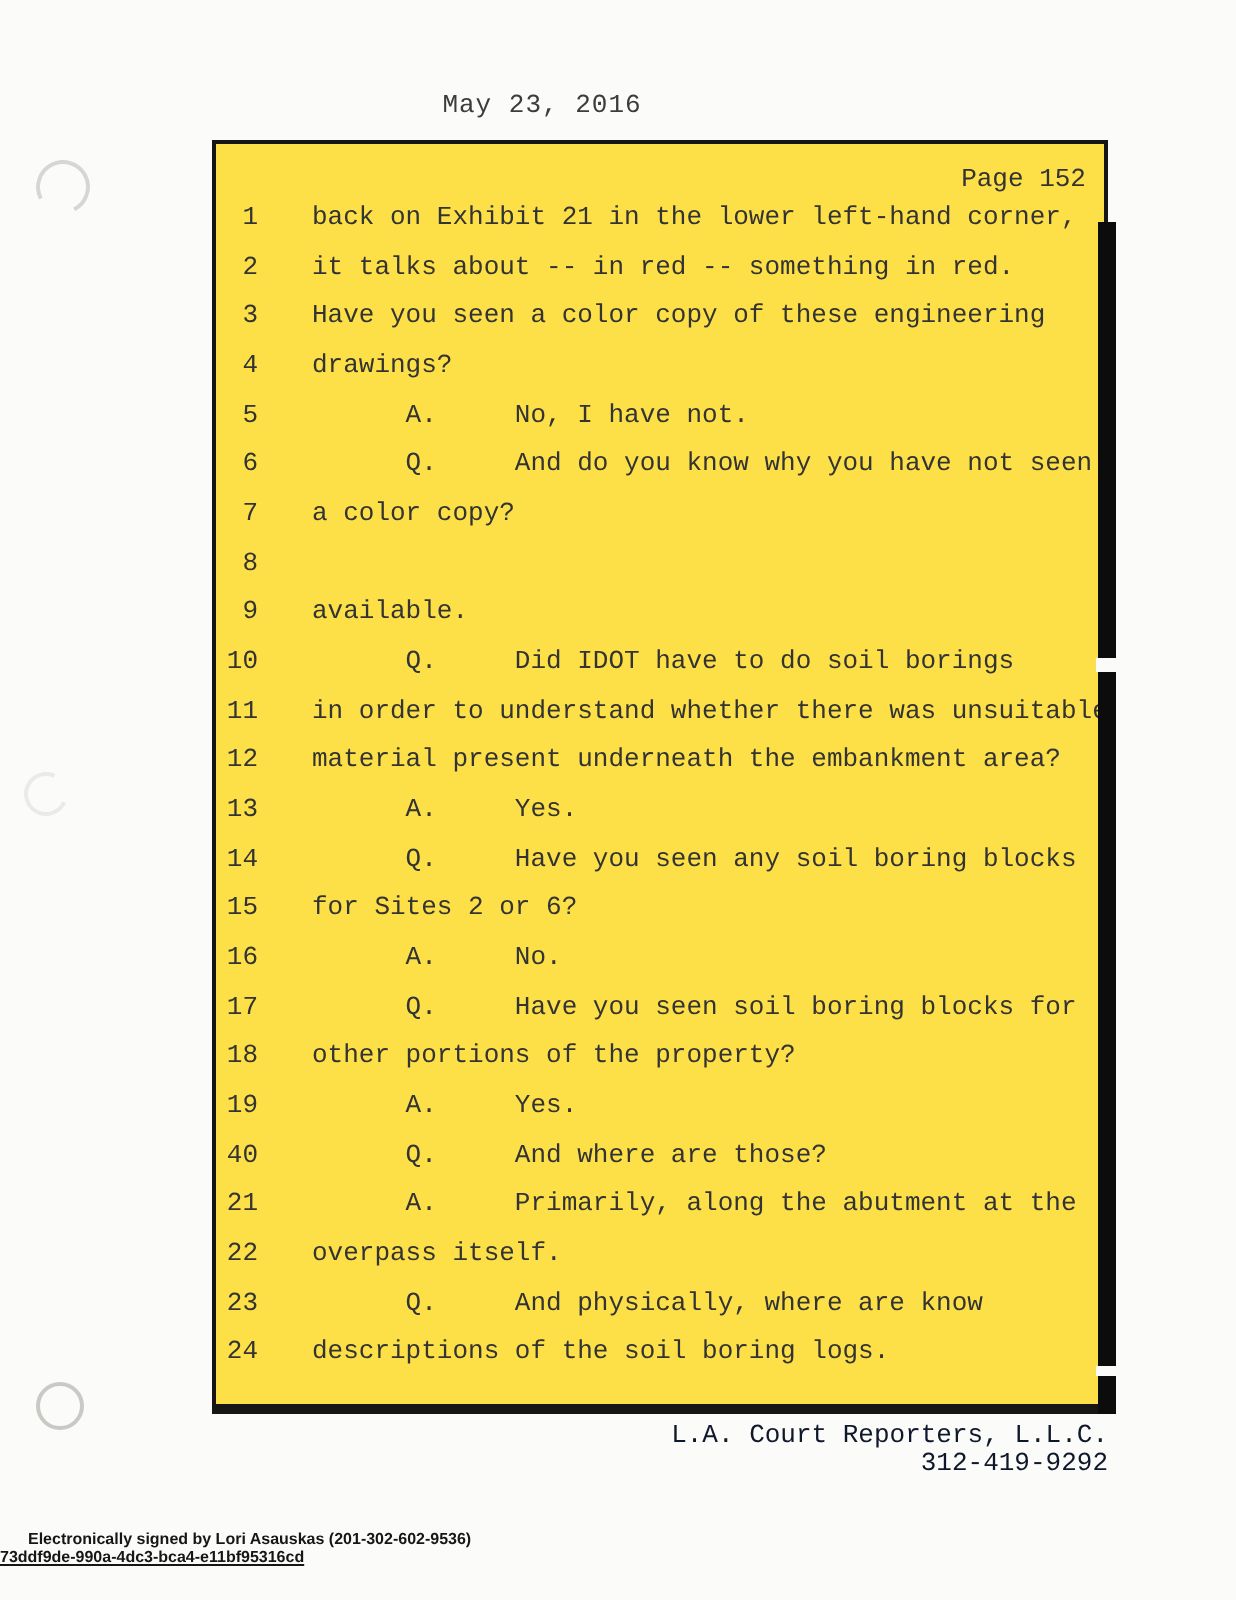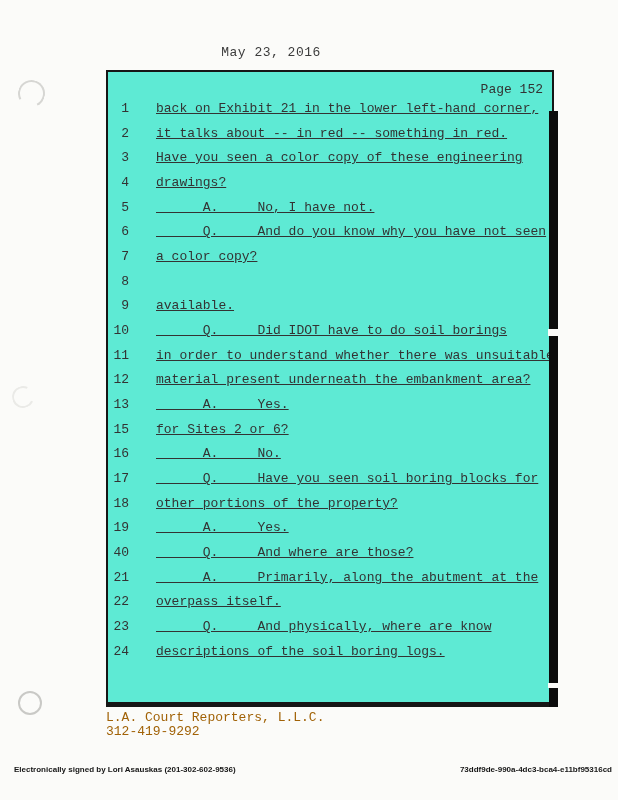--- a/index.html
+++ b/index.html
@@ -19,21 +19,21 @@
     color: #3c3c3c;
     letter-spacing: 0.5px;
   }
 
   .transcript-box {
     position: absolute;
     left: 106px; top: 70px;
     width: 448px; height: 637px;
     border: 2px solid #161616;
     border-bottom-width: 5px;
-    background: #5eead4;
+    background: #fde047;
   }
 
   .page-label {
     position: absolute;
     top: 10px; right: 9px;
     font: 13px "Liberation Mono", monospace;
     color: #333;
   }
 
   .lines {
@@ -49,21 +49,20 @@
   }
   .line .num {
     width: 19px;
     text-align: right;
     white-space: pre;
     flex: none;
   }
   .line .txt {
     margin-left: 27px;
     white-space: pre;
-    text-decoration: underline;
   }
 
   
   .right-bar {
     position: absolute;
     left: 549px; top: 111px;
     width: 9px; height: 596px;
     background: #0c0c0c;
   }
   .right-bar-gap1 {
@@ -76,37 +75,38 @@
     position: absolute;
     left: 548px; top: 683px;
     width: 11px; height: 5px;
     background: #fbfbf9;
   }
 
   .reporter-footer {
     position: absolute;
     left: 106px; top: 711px;
     width: 448px;
-    text-align: left;
+    text-align: right;
     font: 13px "Liberation Mono", monospace;
     line-height: 13.5px;
-    color: #a16207;
+    color: #0f172a;
   }
 
   .signature-bar {
     position: absolute;
     left: 0; top: 765px;
     width: 618px;
     display: flex;
     justify-content: space-between;
     font: bold 8px "Liberation Sans", sans-serif;
     color: #161616;
+    flex-direction: column;
   }
   .signature-bar .sig-left { margin-left: 14px; }
-  .signature-bar .sig-right { margin-right: 6px; }
+  .signature-bar .sig-right { margin-right: 6px; text-decoration: underline; }
 
   
   .binder-hole { position: absolute; border-radius: 50%; }
   .hole-top {
     left: 18px; top: 80px; width: 27px; height: 27px;
     border: 2px solid #d6d6d3;
     border-bottom-color: transparent;
     transform: rotate(18deg);
   }
   .hole-middle {
@@ -177,20 +177,24 @@
       </div>
     <div class="line">
         <span class="num">12</span>
         <span class="txt">material present underneath the embankment area?</span>
       </div>
     <div class="line">
         <span class="num">13</span>
         <span class="txt">      A.     Yes.</span>
       </div>
     <div class="line">
+        <span class="num">14</span>
+        <span class="txt">      Q.     Have you seen any soil boring blocks</span>
+      </div>
+    <div class="line">
         <span class="num">15</span>
         <span class="txt">for Sites 2 or 6?</span>
       </div>
     <div class="line">
         <span class="num">16</span>
         <span class="txt">      A.     No.</span>
       </div>
     <div class="line">
         <span class="num">17</span>
         <span class="txt">      Q.     Have you seen soil boring blocks for</span>

